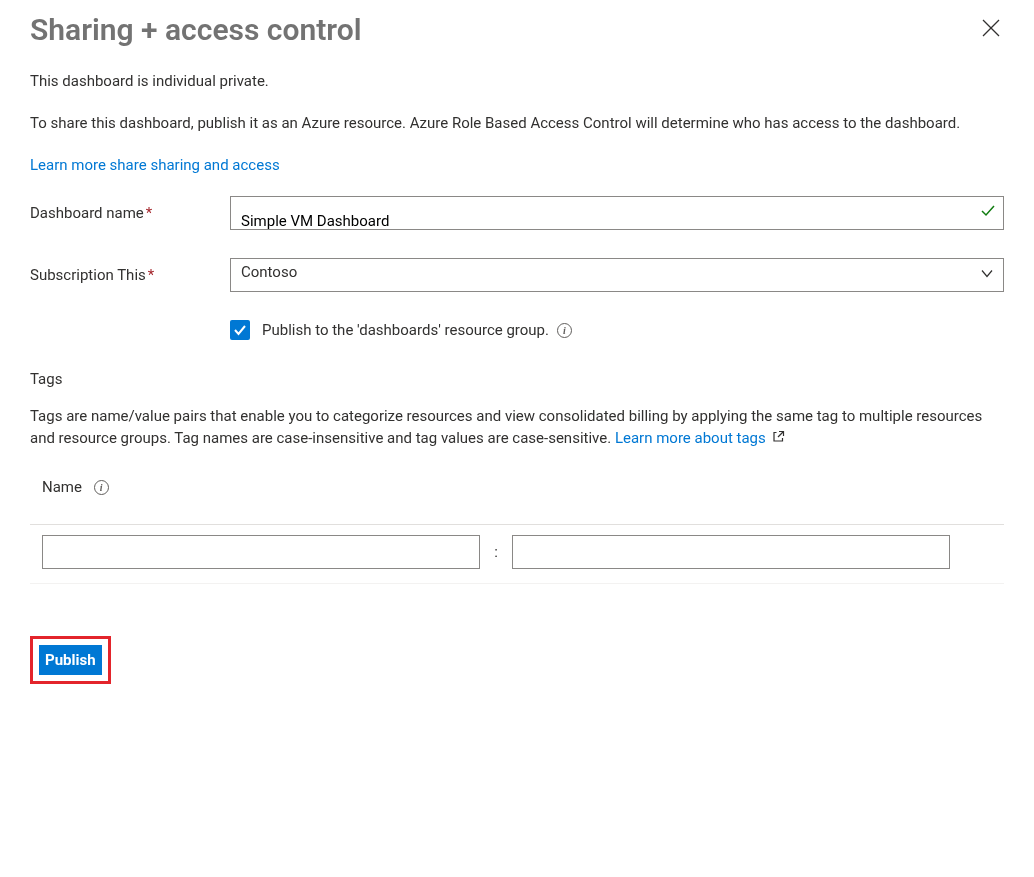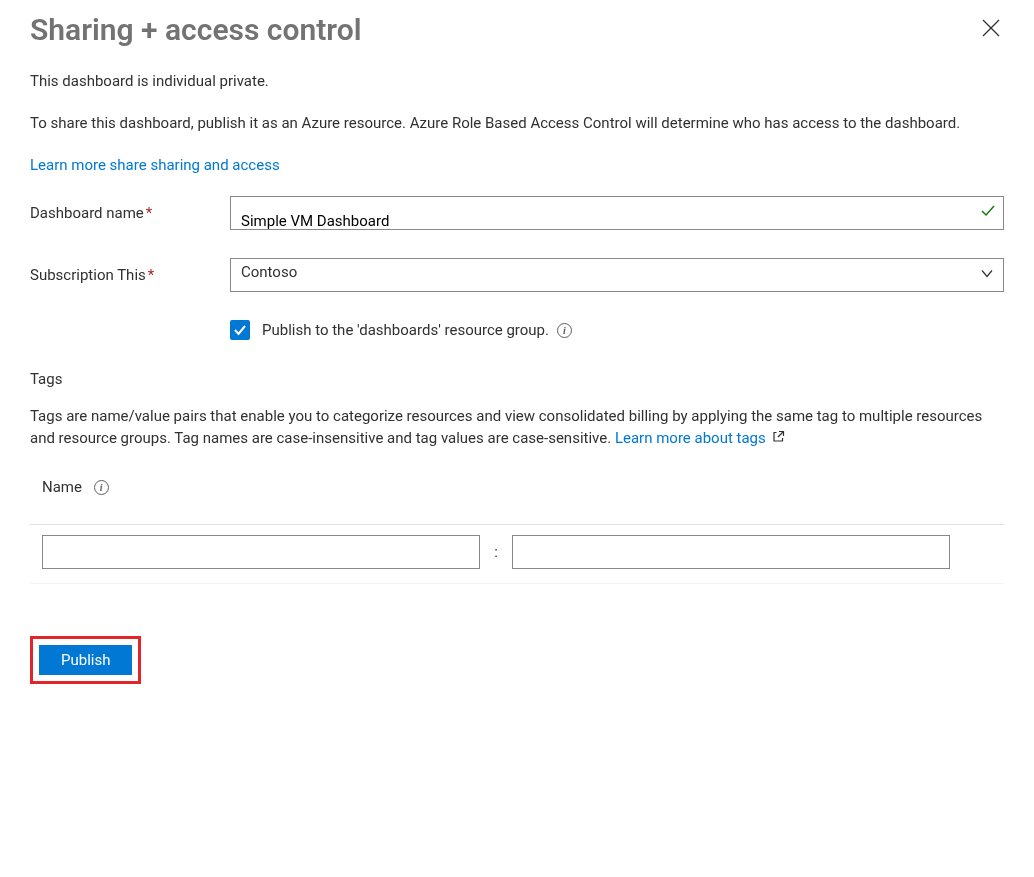--- a/index.html
+++ b/index.html
@@ -238,22 +238,22 @@
       margin-top: 52px;
       display: inline-block;
       padding: 6px;
       border: 3px solid #e3242b;
     }
     .publish-btn {
       background: #0078d4;
       color: #fff;
       border: none;
       font-size: 15px;
-      font-weight: 400;
-      padding: 6px 22px;
+      font-weight: 700;
+      padding: 6px 6px;
       cursor: pointer;
       font-family: inherit;
     }
   </style>
 </head>
 <body>
 
 
 
 <div class="header-row">

